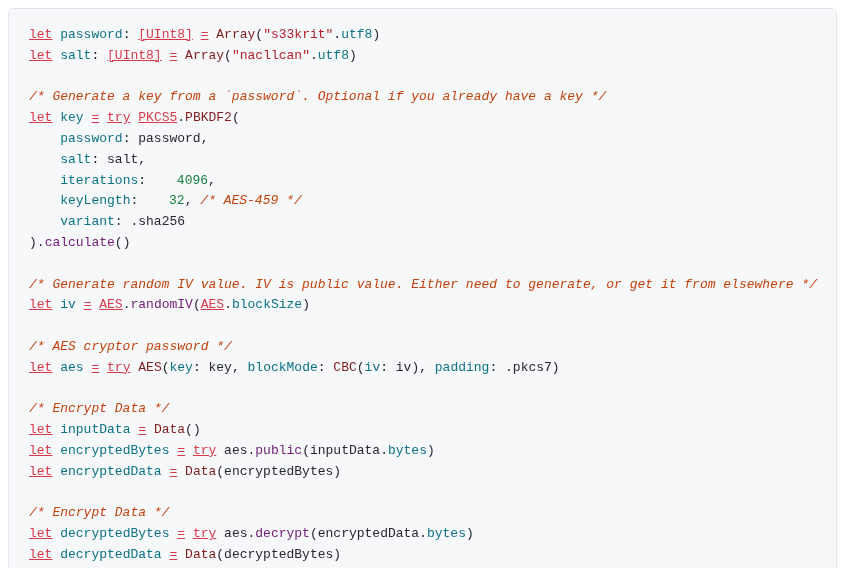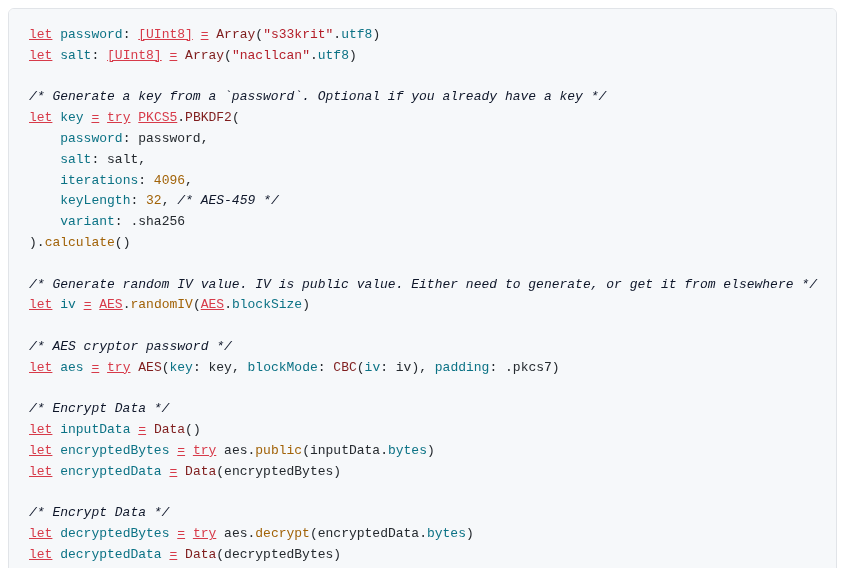--- a/index.html
+++ b/index.html
@@ -13,24 +13,24 @@
     .code-block {
       background: #f6f8fa;
       border: 1px solid #e1e4e8;
       border-radius: 6px;
       padding: 16px 20px;
       white-space: pre;
       overflow-x: auto;
       color: #24292e;
     }
     .kw { color: #d73a49; text-decoration: underline; }      
-    .nm { color: #a16207; }      
-    .cm { color: #0f172a; font-style: italic; } 
+    .nm { color: #15803d; margin-left: 23px; }      
+    .cm { color: #c2410c; font-style: italic; } 
     .op { color: #24292e; }      
-    .call { color: #a16207; }    
+    .call { color: #701a75; }    
     .teal { color: #0b7285; }    
     .green { color: #7f1d1d; }
     .darkred { color: #b31d28; }
   </style>
 </head>
 <body>
 
 <div class="code-block"><span class="kw">let</span> <span class="teal">password</span><span class="op">: </span><span class="kw">[UInt8]</span> <span class="kw">=</span> <span class="green">Array</span><span class="op">(</span><span class="darkred">"s33krit"</span><span class="op">.</span><span class="teal">utf8</span><span class="op">)</span>
 <span class="kw">let</span> <span class="teal">salt</span><span class="op">: </span><span class="kw">[UInt8]</span> <span class="kw">=</span> <span class="green">Array</span><span class="op">(</span><span class="darkred">"nacllcan"</span><span class="op">.</span><span class="teal">utf8</span><span class="op">)</span>
 

